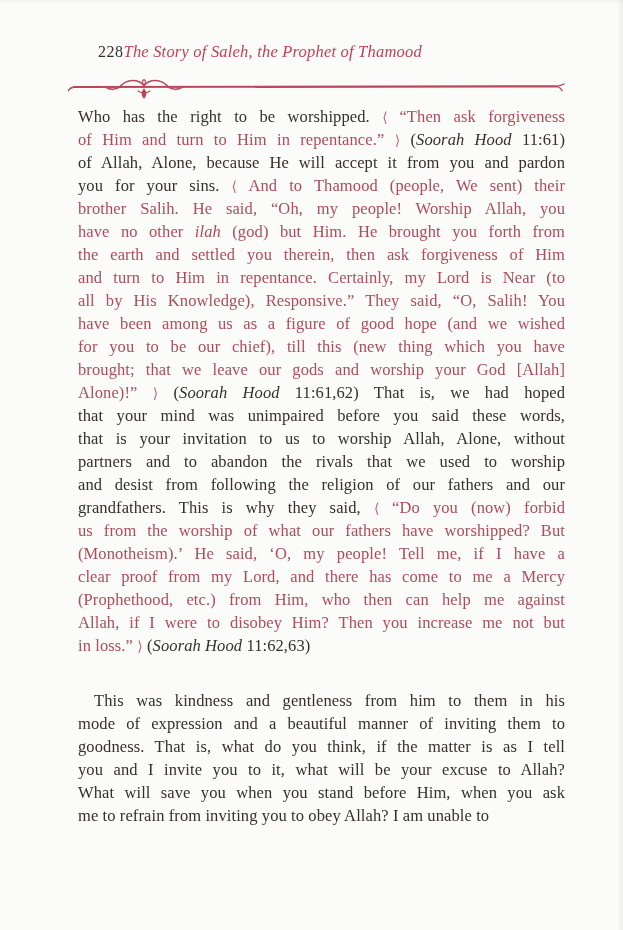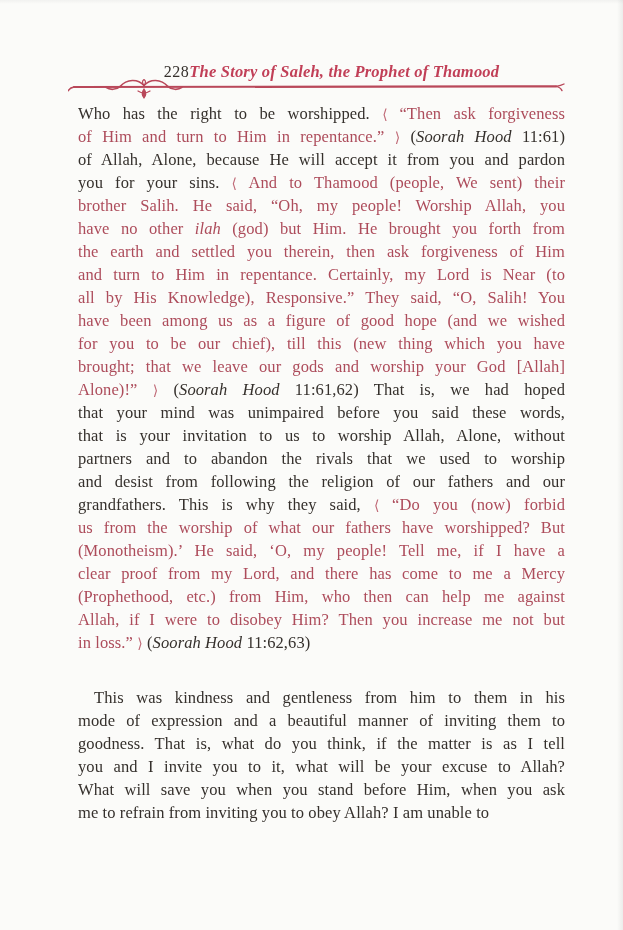--- a/index.html
+++ b/index.html
@@ -23,48 +23,47 @@
   }
   .page::before {
     content: "";
     position: absolute; top: 0; left: 0; width: 100%; height: 4px;
     background: linear-gradient(to bottom, rgba(60,70,70,0.05), rgba(0,0,0,0));
     pointer-events: none;
   }
 
   .header {
     position: absolute;
-    left: 78px; top: 62px; width: 487px;
-    display: flex; justify-content: center; align-items: baseline;
+    left: 78px; top: 42px; width: 487px;
+    display: flex; justify-content: flex-start; align-items: baseline;
   }
   .page-number {
     font-size: 16px;
     color: var(--ink, #35302c);
     letter-spacing: 0.5px;
     padding-left: 20px;
   }
   .header-title {
     font-style: italic;
     font-size: 16.5px;
     color: var(--red-bright, #c13f57);
     letter-spacing: 0.2px;
-    font-weight: bold;
   }
 
   .rule-wrap {
     position: absolute; left: 68px; top: 74px; width: 497px; height: 26px;
   }
 
   .content {
     position: absolute;
     left: 78px; top: 103px; width: 487px;
   }
   .para { margin: 0; }
   .line {
-    height: 23px; line-height: 21px;
+    height: 23px; line-height: 27px;
     font-size: 16.5px;
     overflow: hidden;
     text-align: justify;
     text-align-last: justify;
     color: var(--ink, #35302c);
     letter-spacing: 0.1px;
   }
   .line.last { text-align-last: left; }
 
   .s-k  { color: var(--ink, #35302c); }

